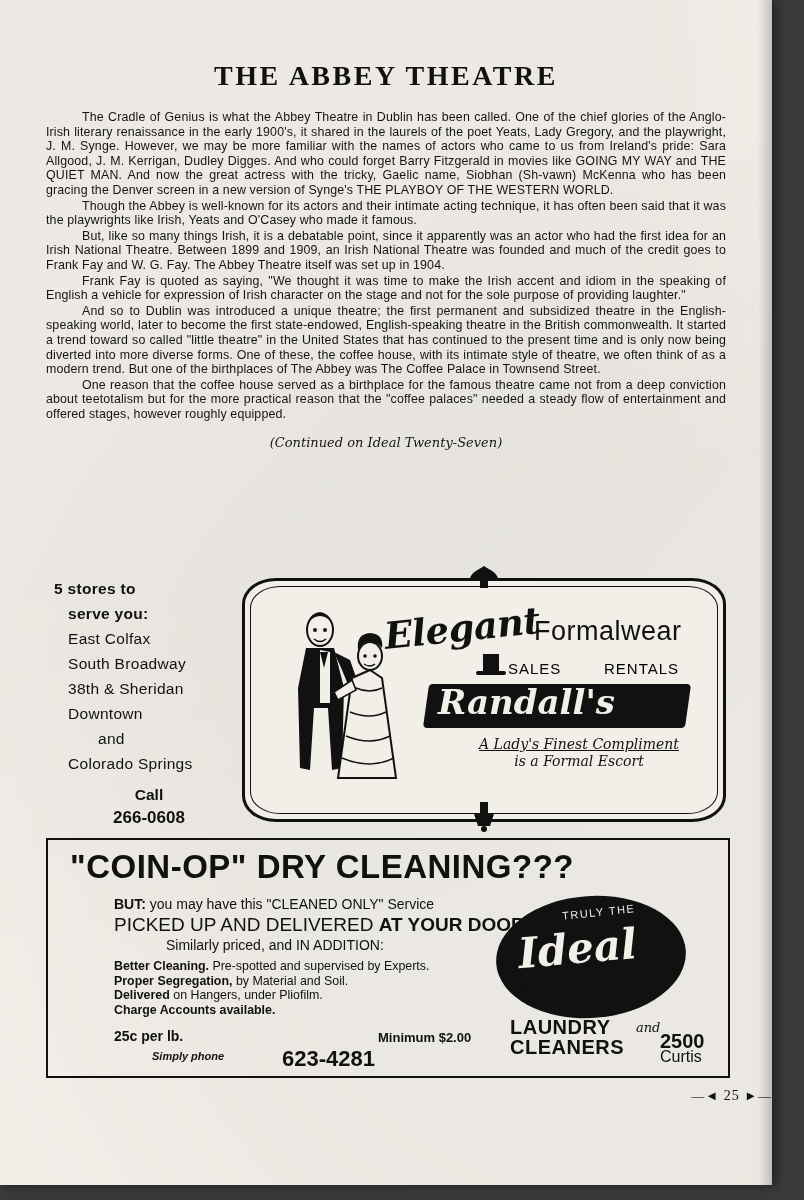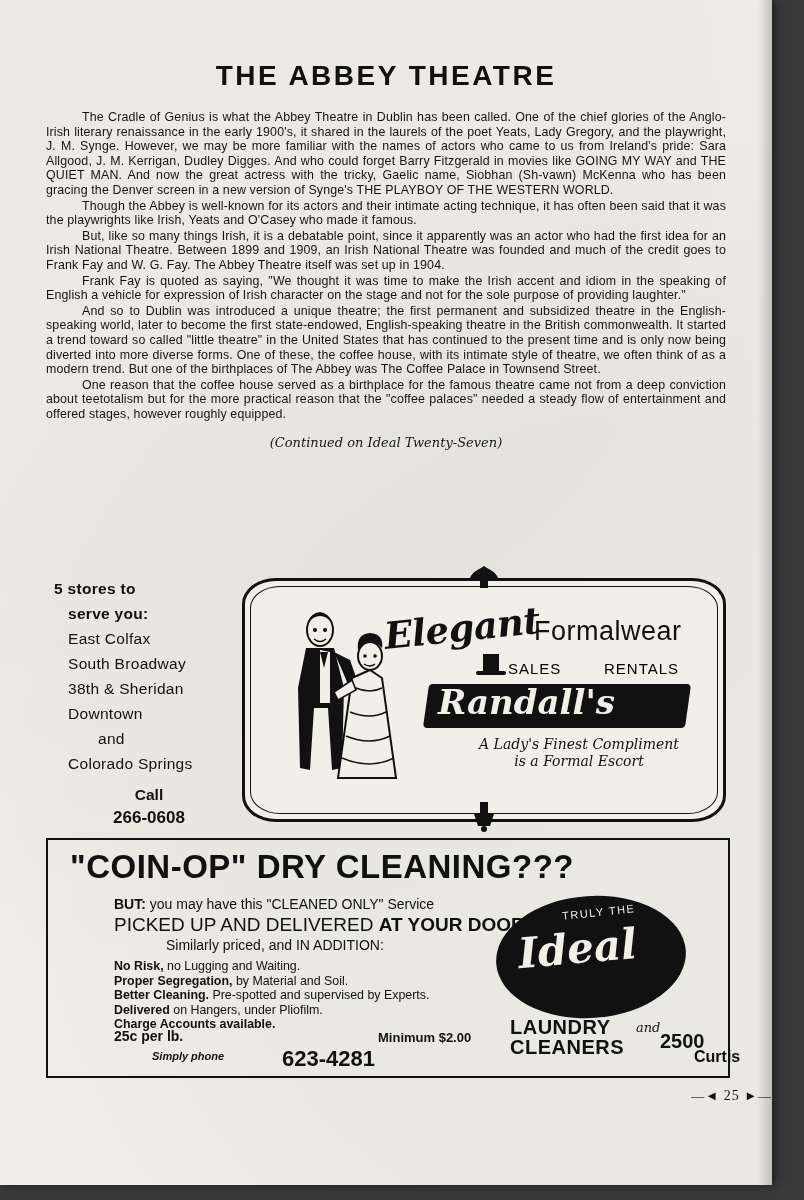--- a/index.html
+++ b/index.html
@@ -25,21 +25,21 @@
     position:absolute;right:0;top:0;width:14px;height:100%;
     background:linear-gradient(to right, rgba(0,0,0,0) 0%, rgba(0,0,0,0.18) 100%);
     pointer-events:none;
   }
   .content{
     position:absolute;
     left:46px;top:60px;
     width:680px;
   }
   h1.title{
-    font-family:Liberation Sans, sans-serif;
+    font-family:Liberation Serif, serif;
     font-weight:bold;
     font-size:28px;
     letter-spacing:2.5px;
     text-align:center;
     margin:0 0 18px 0;
     color:#111;
   }
   p.body{
     margin:0 0 1px 0;
     font-size:12.4px;
@@ -117,21 +117,21 @@
   .randalls-word{
     position:absolute;left:196px;top:104px;
     font-family:"DejaVu Serif", serif;
     font-style:italic;font-weight:bold;
     font-size:34px;color:#f2efe9;
     letter-spacing:0px;
   }
   .tagline1{
     position:absolute;left:222px;top:158px;width:230px;
     text-align:center;
-    font-family:"DejaVu Serif", serif;font-style:italic;font-size:14px;color:#111;
+    font-family:"DejaVu Serif", serif;font-style:italic;font-size:14px;color:#111;text-decoration:underline;
   }
   .tagline2{
     position:absolute;left:222px;top:175px;width:230px;
     text-align:center;
     font-family:"DejaVu Serif", serif;font-style:italic;font-size:14px;color:#111;
   }
   .tophat{
     position:absolute;left:232px;top:74px;width:34px;height:28px;
   }
   .lampfix{
@@ -191,21 +191,21 @@
   }
   .andsm{
     position:absolute;left:588px;top:180px;
     font-family:"DejaVu Serif", serif;font-style:italic;font-size:13px;color:#111;
   }
   .cleaners{
     position:absolute;left:462px;top:196px;
     font-weight:bold;font-size:20px;color:#111;letter-spacing:0.5px;
   }
   .addr1{position:absolute;left:612px;top:190px;font-size:20px;font-weight:bold;color:#111;}
-  .addr2{position:absolute;left:646px;top:208px;font-size:16px;font-weight:bold;color:#111;}
+  .addr2{position:absolute;left:612px;top:208px;font-size:16px;font-weight:normal;color:#111;}
 
   .folio{
     position:absolute;left:0;top:1088px;width:772px;
     text-align:right;font-size:14px;color:#111;letter-spacing:1px;font-family:Liberation Serif, serif;
   }
   .folio .orn{font-size:13px;}
 </style>
 </head>
 <body>
 
@@ -300,27 +300,24 @@
       <span>you may have this "CLEANED ONLY" Service</span>
     </div>
     <div class="picked">
       <span>PICKED UP AND DELIVERED</span>
       <b>AT YOUR DOOR</b>
     </div>
     <div class="similar">Similarly priced, and IN ADDITION:</div>
 
     <div class="bullets">
       <div>
-        <b>No Risk,</b><span> no Lugging and Waiting.</span>
+        <b>Better Cleaning.</b><span> Pre-spotted and supervised by Experts.</span>
       </div>
       <div>
         <b>Proper Segregation,</b><span> by Material and Soil.</span>
-      </div>
-      <div>
-        <b>Better Cleaning.</b><span> Pre-spotted and supervised by Experts.</span>
       </div>
       <div>
         <b>Delivered</b><span> on Hangers, under Pliofilm.</span>
       </div>
       <div>
         <b>Charge Accounts available.</b><span></span>
       </div>
     </div>
 
     <div class="per-lb">25c per lb.</div>

